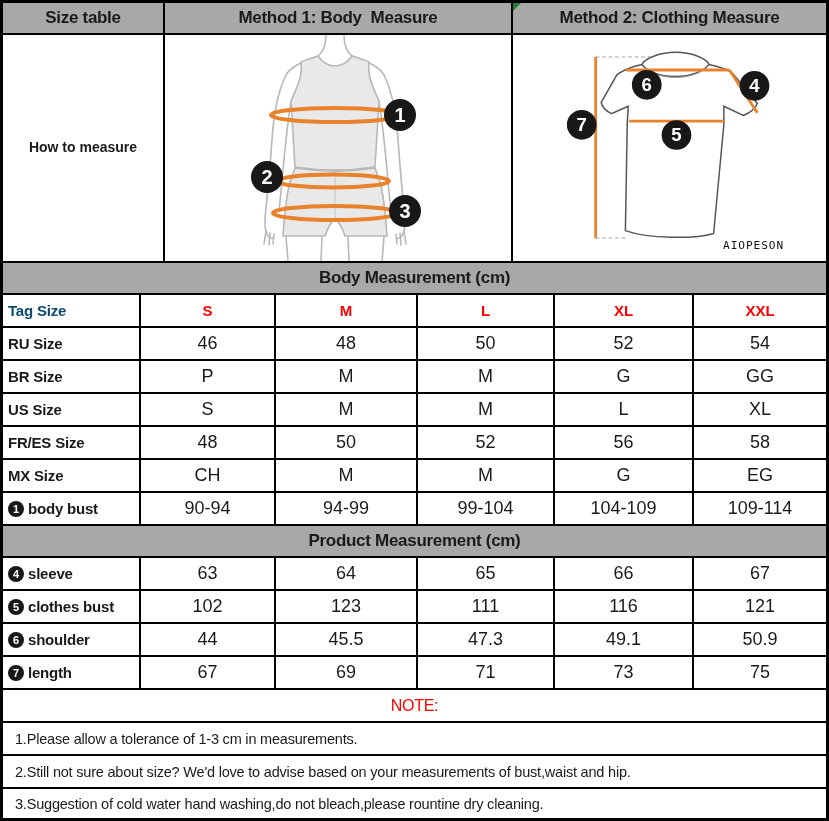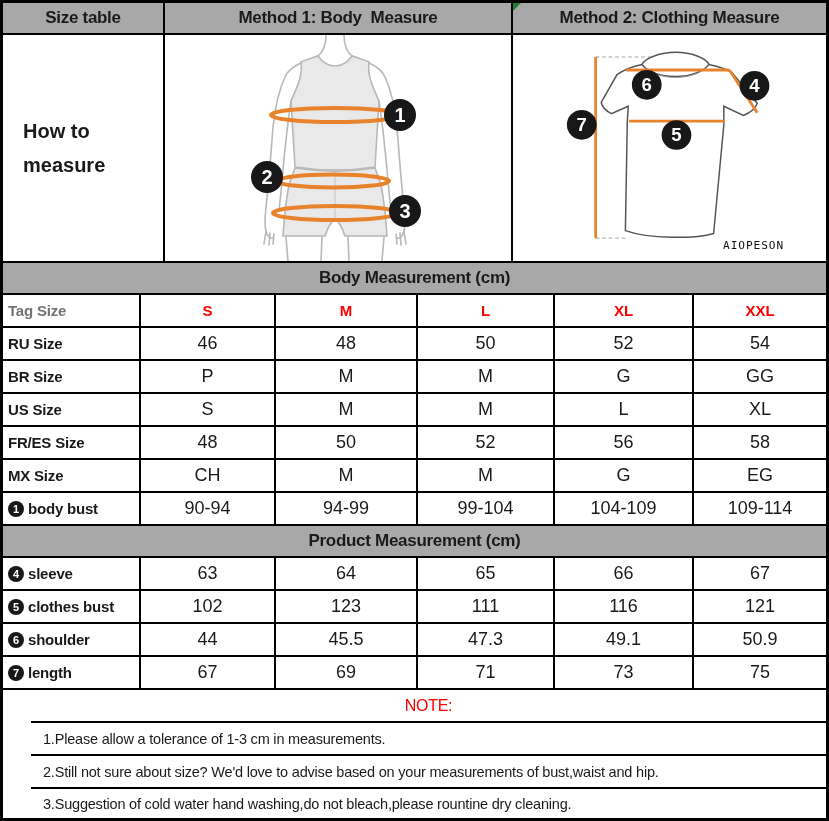--- a/index.html
+++ b/index.html
@@ -10,38 +10,38 @@
   .cell { border-right: 2px solid #000; display: flex; align-items: center; justify-content: center; overflow: hidden; }
   .cell:last-child { border-right: none; }
   
   .h-top { height: 32px; background: #a8a8a8; }
   .h-top .cell { font-weight: bold; font-size: 17px; letter-spacing: -0.3px; }
   .t1 { width: 162px; } .t2 { width: 348px; white-space: pre; } .t3 { flex: 1; position: relative; }
   .flag { position: absolute; top: 0; left: 0; width: 0; height: 0;
           border-top: 8px solid #1e7e34; border-right: 8px solid transparent; }
   
   .h-fig { height: 228px; }
-  .howto { font-weight: bold; font-size: 20px; line-height: 1.7; padding: 0 20px; }
+  .howto { font-weight: bold; font-size: 14px; line-height: 1.7; padding: 0 20px; }
   .figcell { background: #fff; padding: 0; }
   .figcell svg { display: block; width: 100%; height: 100%; }
   
   .sec { height: 32px; background: #a8a8a8; }
   .sec .cell { flex: 1; font-weight: bold; font-size: 17px; letter-spacing: -0.3px; }
   
   .mrow { height: 33px; }
   .c1 { width: 138px; justify-content: flex-start; padding-left: 5px; font-weight: bold; font-size: 15px; letter-spacing: -0.2px; }
   .c2 { width: 135px; } .c3 { width: 142px; } .c4 { width: 137px; } .c5 { width: 139px; } .c6 { flex: 1; }
   .val { font-size: 18px; }
-  .red { color: #737373; }
+  .red { color: #0c4a6e; }
   .tagrow .val { font-weight: bold; font-size: 15px; color: #fe0000; }
   .marker { display: inline-flex; width: 16px; height: 16px; border-radius: 50%; background: #181818;
             color: #fff; font-size: 11px; font-weight: bold; align-items: center; justify-content: center;
             margin-right: 4px; flex: none; }
   
-  .noterow { height: 33px; margin-left: 28px; }
+  .noterow { height: 33px; }
   .noterow .cell { flex: 1; }
   .note-title { color: #fe0000; font-size: 16px; letter-spacing: -0.3px; }
   .note-item { justify-content: flex-start; padding-left: 12px; font-size: 14.5px; letter-spacing: -0.2px; }
   .noterow.last { height: 29px; }
 </style>
 </head>
 <body>
 
 <div class="sheet">
 

